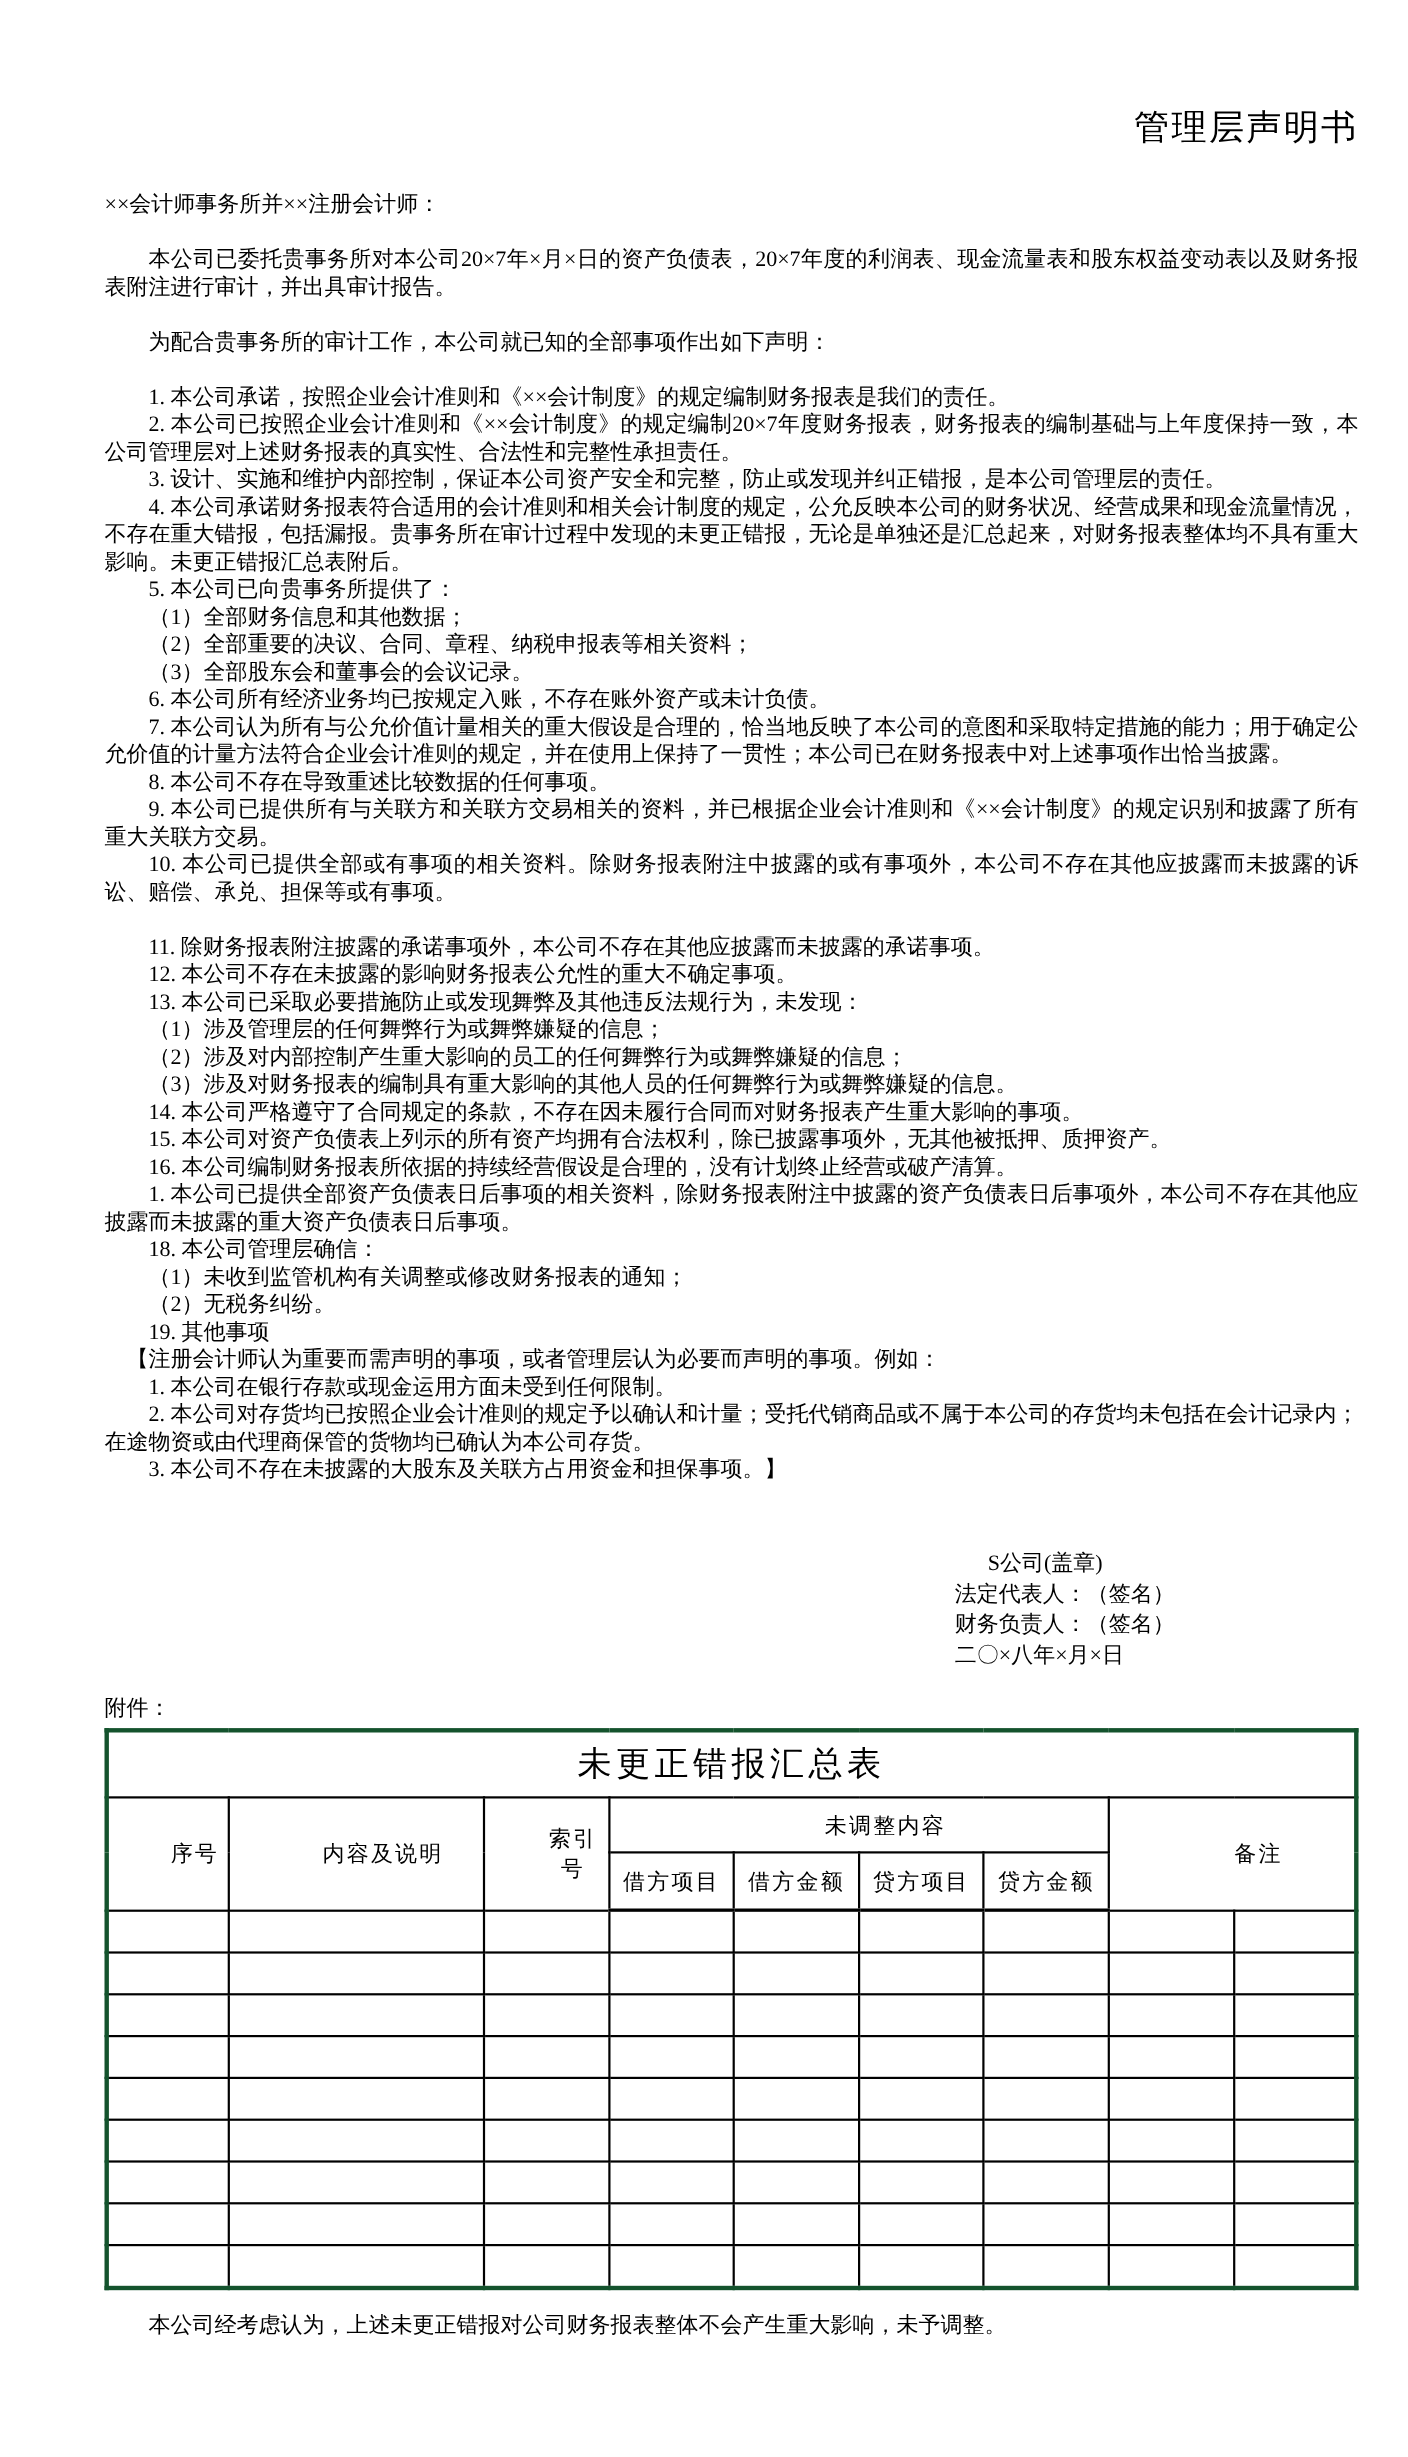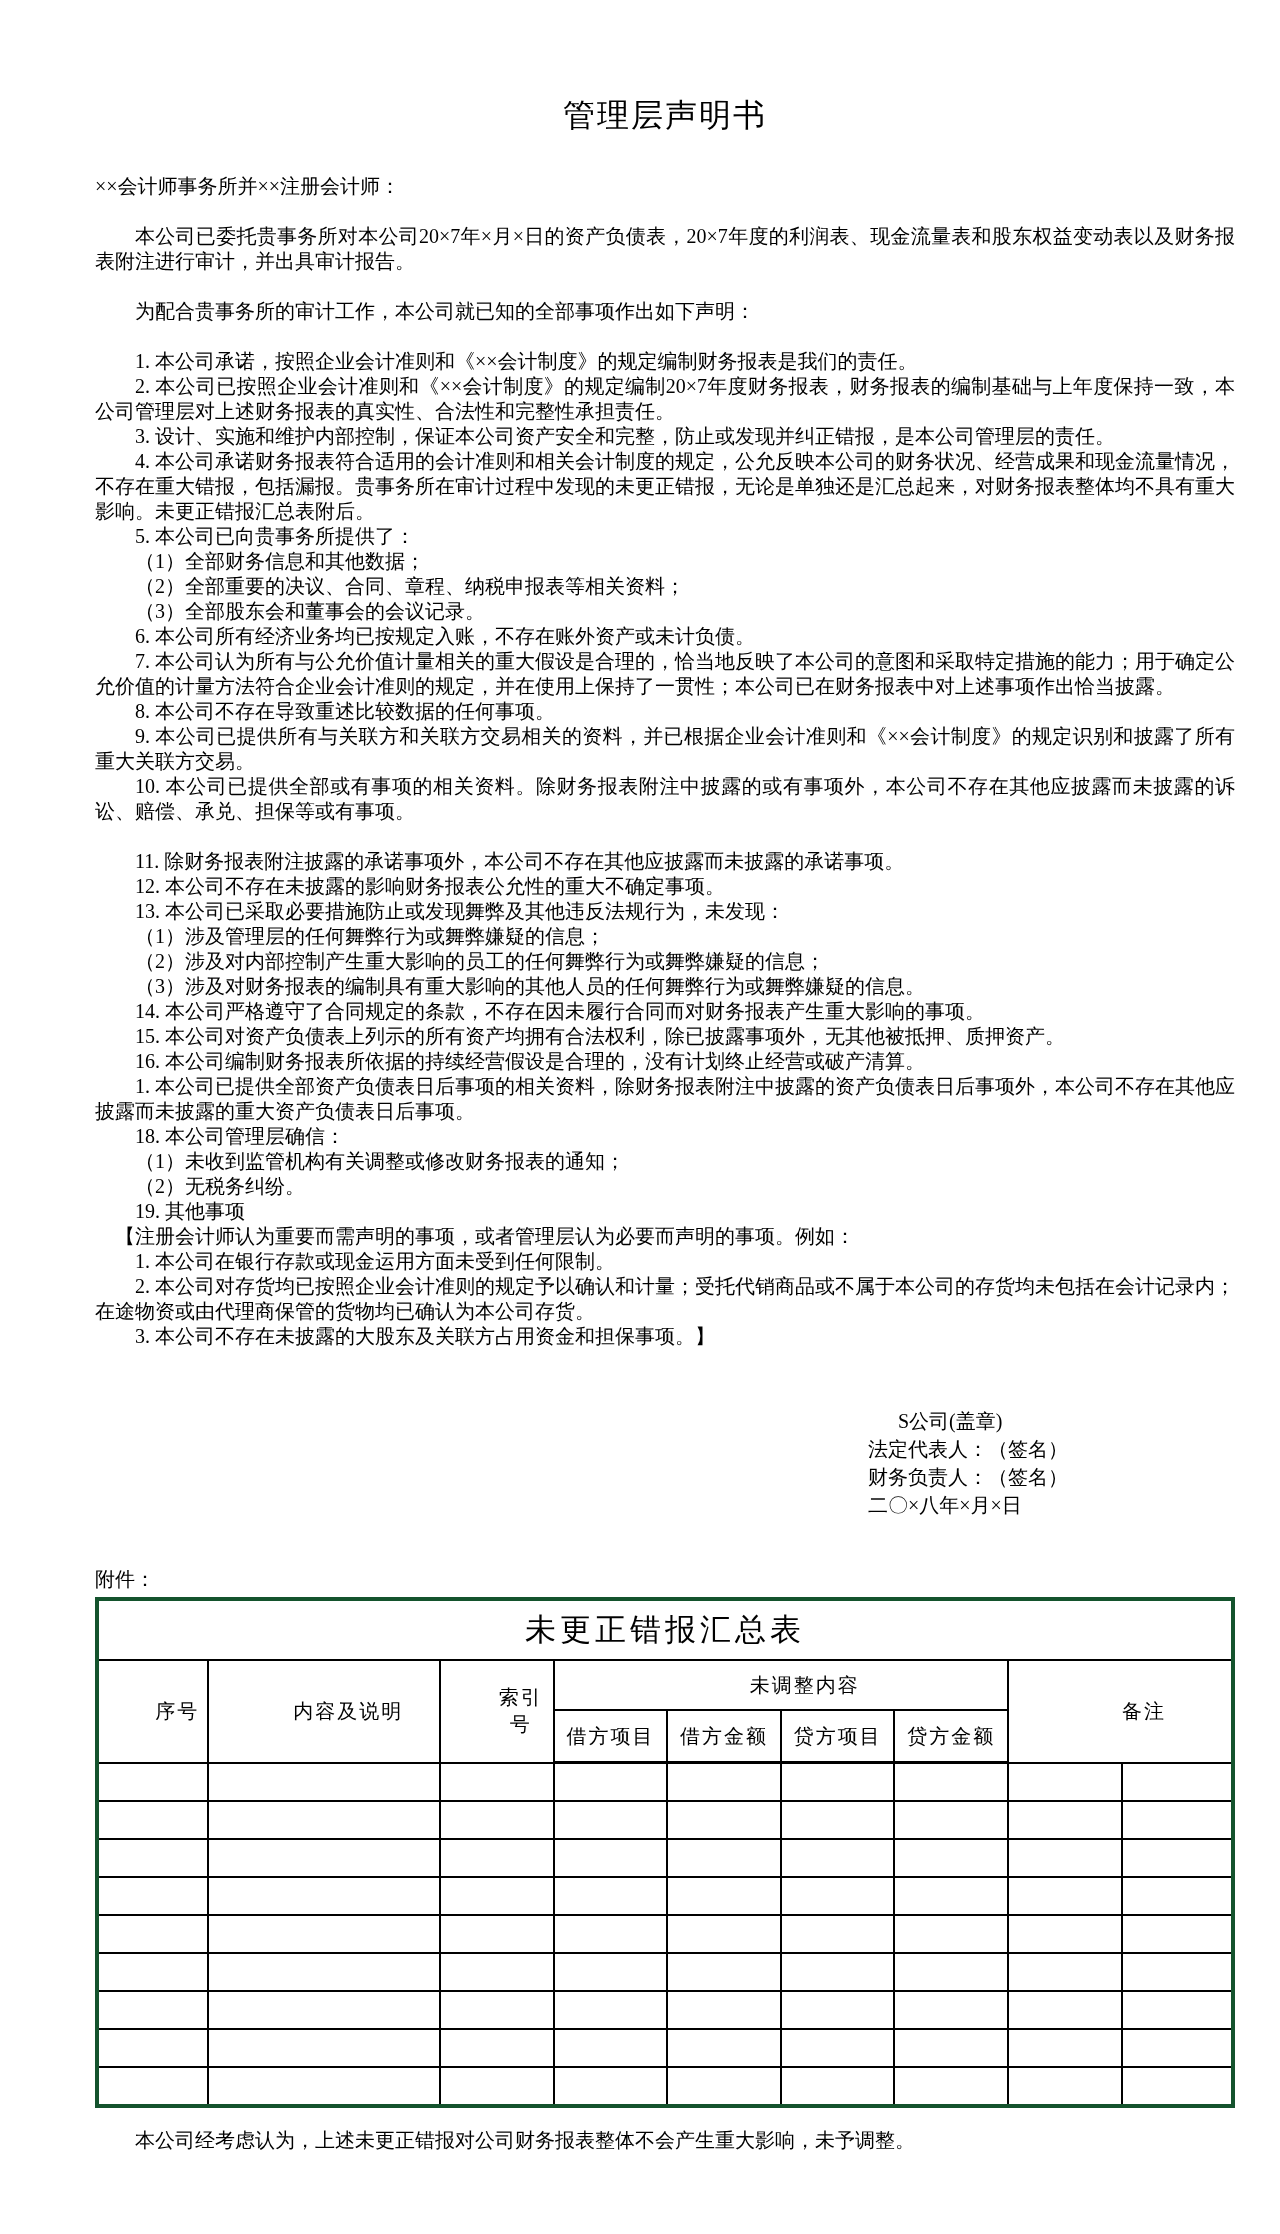--- a/index.html
+++ b/index.html
@@ -17,21 +17,21 @@
     height: 2234px;
     padding: 78px 45px 0 95px;
   }
   .index-line {
     text-align: right;
     padding-right: 112px;
     font-size: 20px;
     line-height: 25px;
   }
   .doc-title {
-    text-align: center;
+    text-align: right;
     font-size: 32px;
     font-weight: 400;
     margin: 16px 0 0 0;
     letter-spacing: 2px;
   }
   .salutation {
     margin: 36px 0 0 0;
     font-size: 20px;
     line-height: 25px;
   }
@@ -53,21 +53,21 @@
   .stmt.gap-before { margin-top: 25px; }
   .stmt.indent-half { text-indent: 1em; }
   .signature {
     margin-top: 58px;
     margin-left: 773px;
     font-size: 20px;
     line-height: 28px;
   }
   .sig-company { padding-left: 30px; margin-top: 34px; }
   .attachment-label {
-    margin-top: 48px;
+    margin-top: 22px;
     font-size: 20px;
     line-height: 25px;
   }
   table.summary-table {
     width: 100%;
     border-collapse: collapse;
     table-layout: fixed;
     margin-top: 5px;
     border: 4px solid #14532d;
   }

